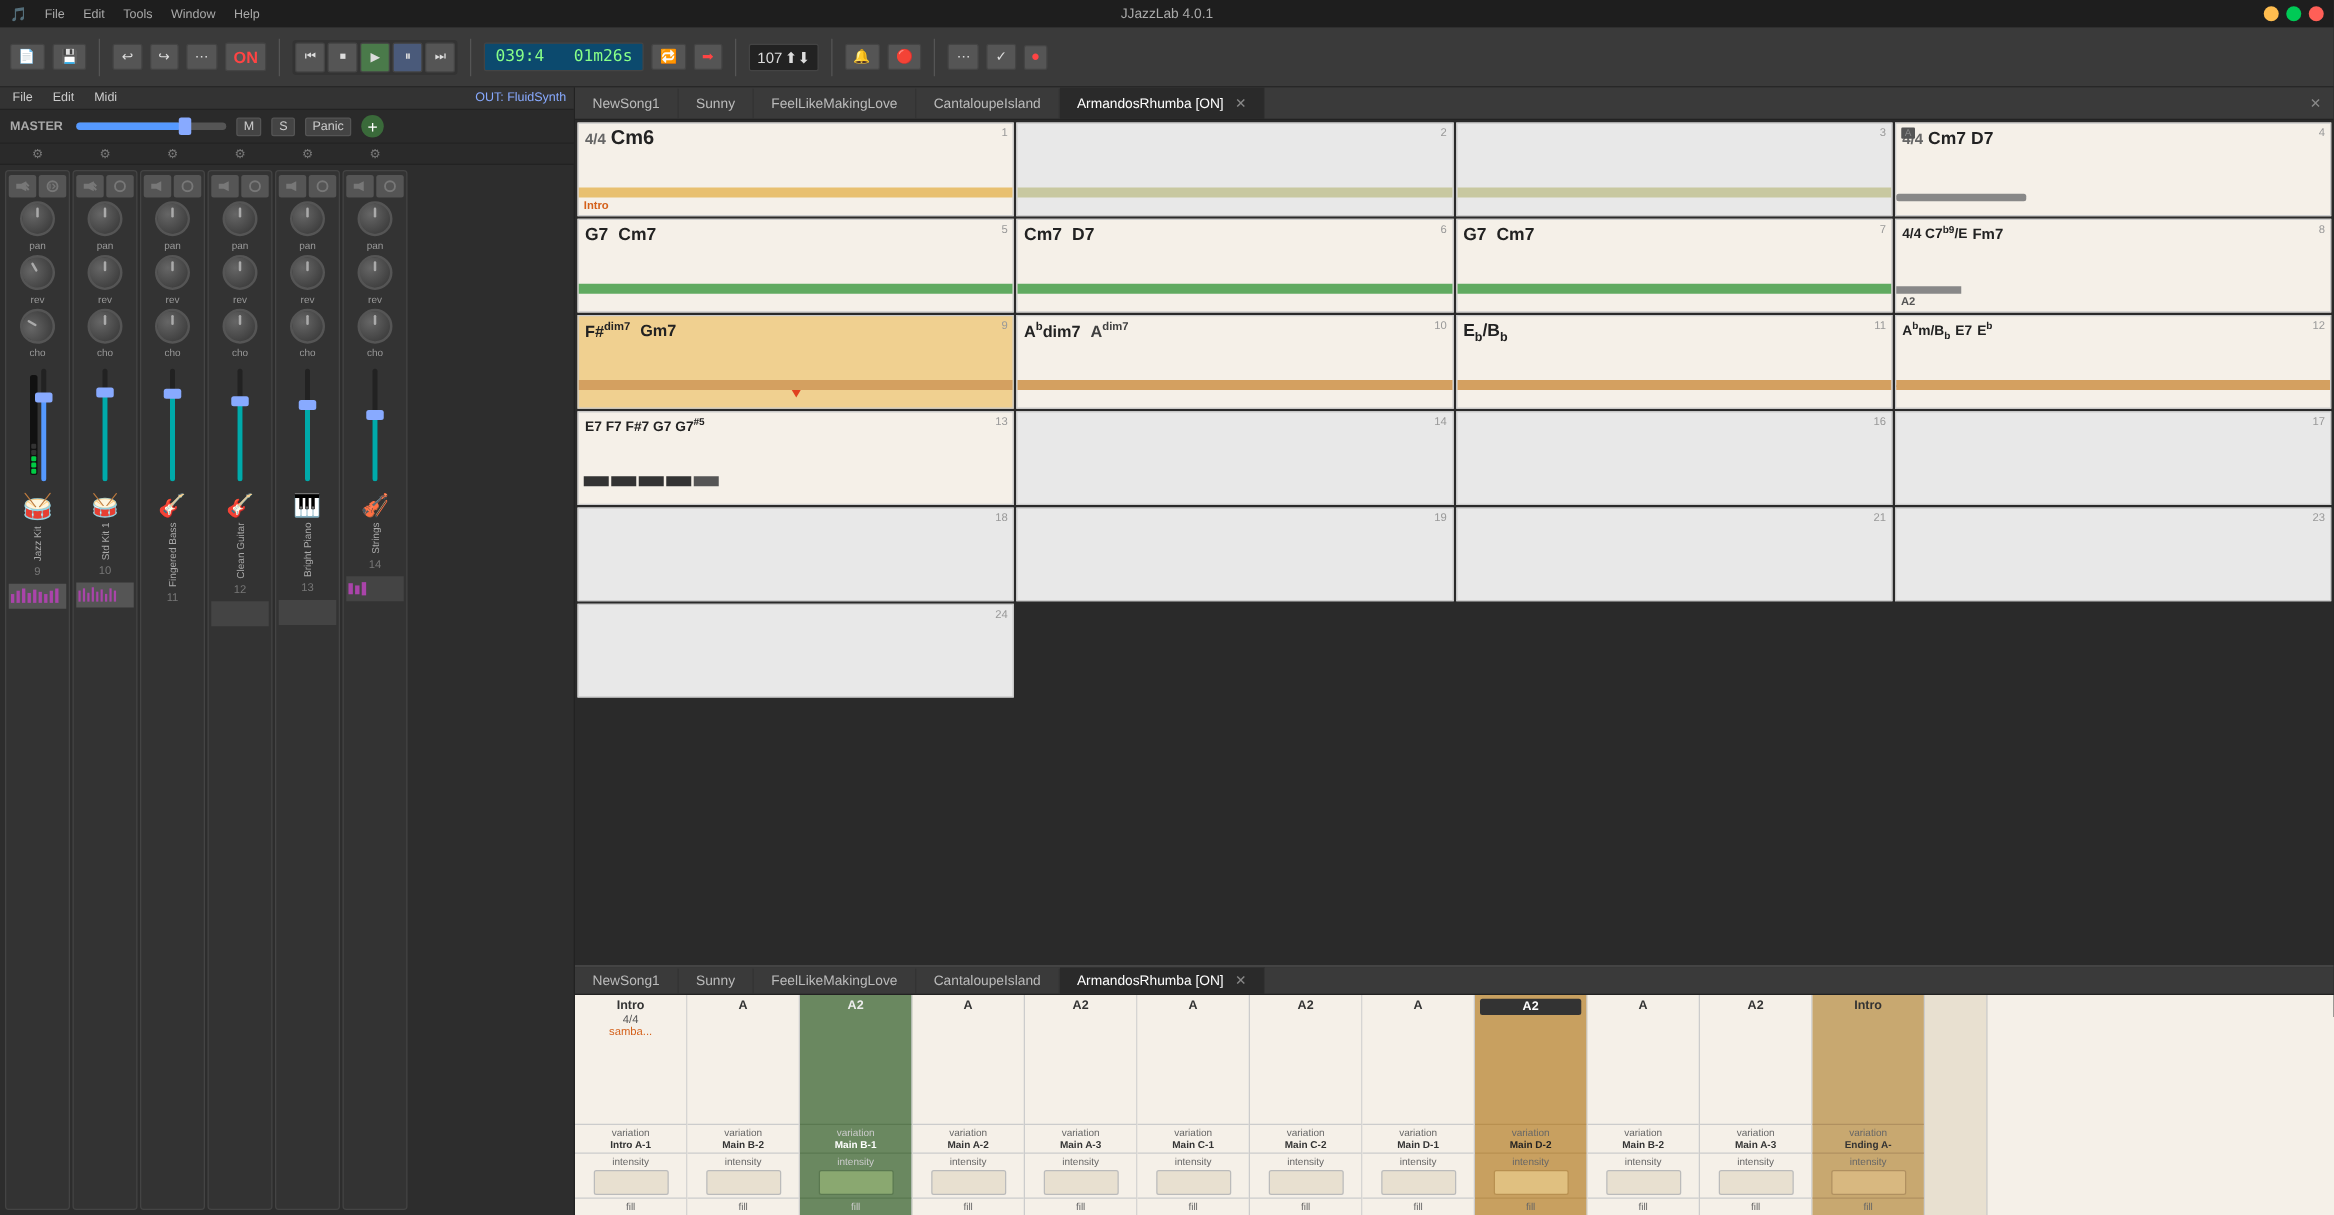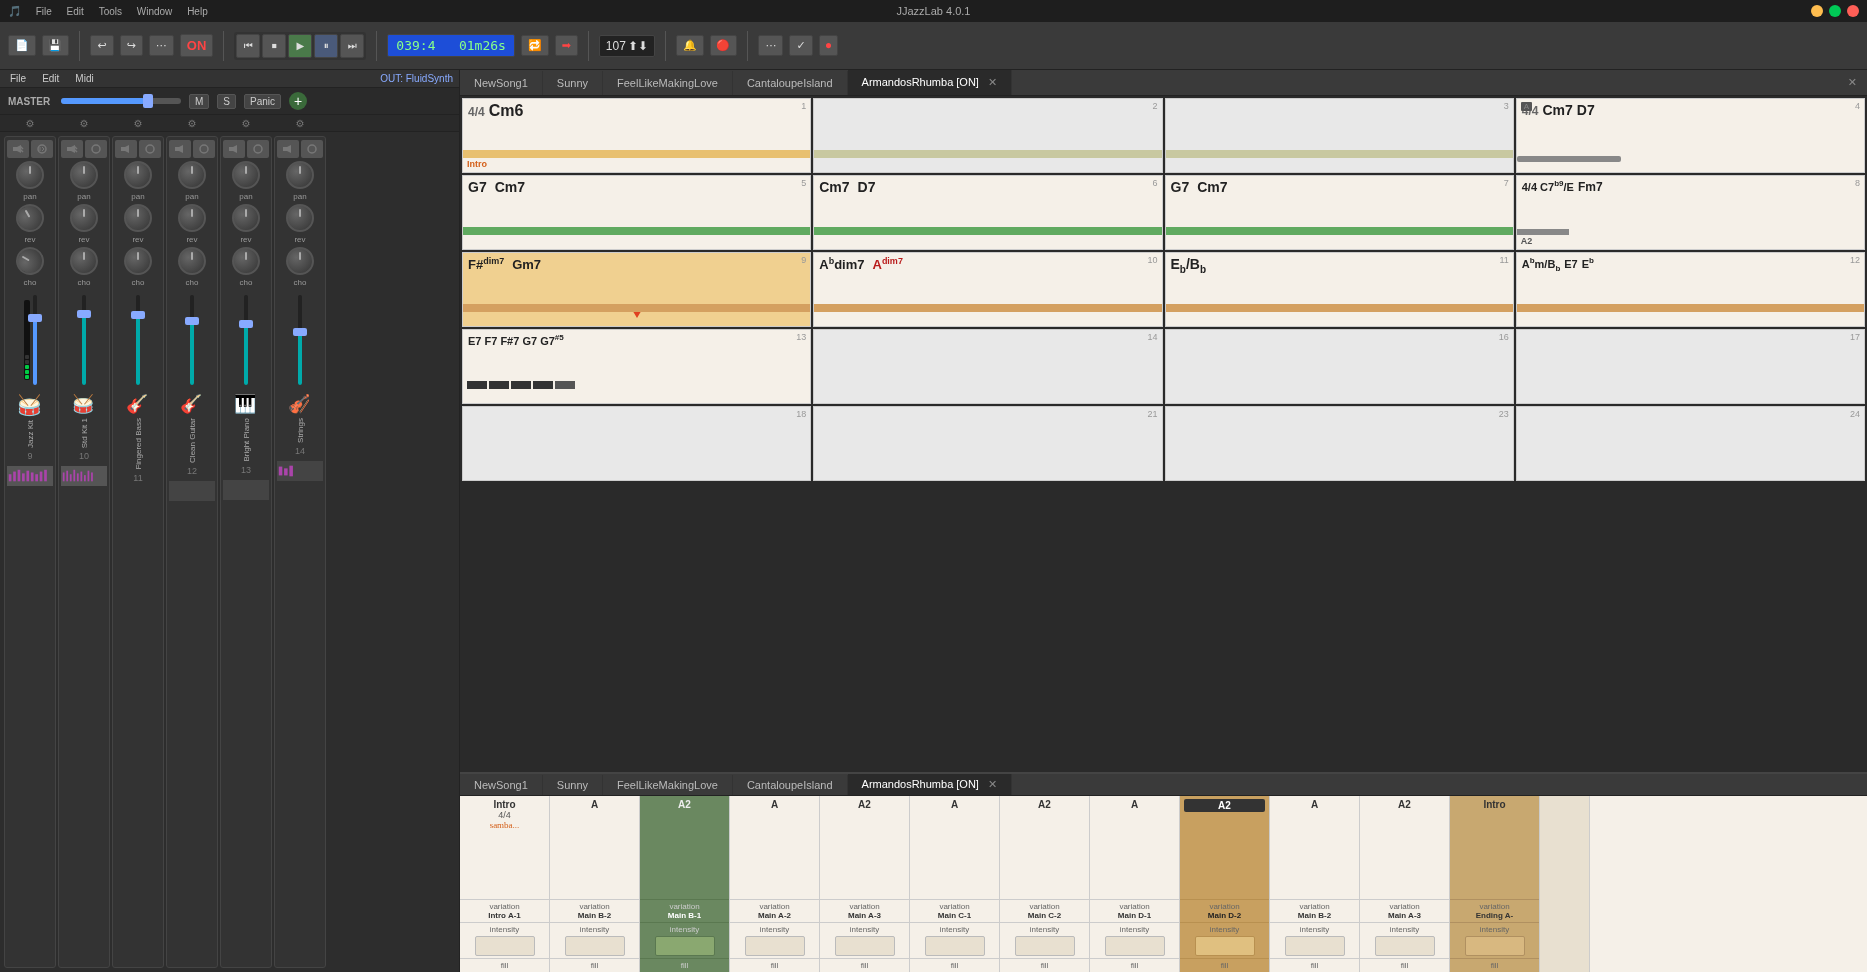--- a/index.html
+++ b/index.html
@@ -80,21 +80,21 @@
       cursor: pointer;
       display: flex;
       align-items: center;
       justify-content: center;
       font-size: 10px;
       border-radius: 2px;
     }
     .transport-btn.play { background: #4a7a4a; }
     .transport-btn.pause-active { background: #4a5a7a; }
     .time-display {
-      background: #1d4ed8;
+      background: #0c4a6e;
       color: #88ff88;
       padding: 3px 8px;
       font-family: monospace;
       font-size: 13px;
       border: 1px solid #444;
       border-radius: 2px;
     }
     .tempo-display {
       background: #222;
       color: #ddd;
@@ -480,21 +480,20 @@
     }
     .bottom-cell .bc-sub {
       font-size: 9px;
       color: #555;
       text-align: center;
     }
     .bottom-cell .bc-samba {
       font-size: 9px;
       color: #d4601a;
       text-align: center;
-      font-family: Liberation Serif, serif;
     }
     .bottom-cell .variation-row {
       display: flex;
       flex-direction: column;
       padding: 2px 4px;
       border-top: 1px solid #ccc;
     }
     .bottom-cell .var-label {
       font-size: 8px;
       color: #666;
@@ -987,21 +986,21 @@
           <div style="position:absolute; bottom:8px; left:50%; transform:translateX(-50%);">
             <div style="width:0;height:0;border-left:6px solid transparent;border-right:6px solid transparent;border-top:10px solid #e04020;"></div>
           </div>
           <div style="position:absolute; bottom:14px; left:0; right:0; height:8px; background:#d4a060;"></div>
         </div>
 
         <div class="bar-cell">
           <span class="bar-num">10</span>
           <div style="display:flex; align-items:baseline; gap:8px;">
             <span style="font-size:13px; font-weight:bold; color:#222;">A<sup style="font-size:9px;">b</sup>dim7</span>
-            <span style="font-size:13px; font-weight:bold; color:#b91c1c;">A<sup style="font-size:9px;">dim7</sup></span>
+            <span style="font-size:13px; font-weight:bold; color:#404040;">A<sup style="font-size:9px;">dim7</sup></span>
           </div>
           <div style="position:absolute; bottom:14px; left:0; right:0; height:8px; background:#d4a060;"></div>
         </div>
 
         <div class="bar-cell">
           <span class="bar-num">11</span>
           <div>
             <span style="font-size:14px; font-weight:bold; color:#222;">E<sub style="font-size:10px;">b</sub>/B<sub style="font-size:10px;">b</sub></span>
           </div>
           <div style="position:absolute; bottom:14px; left:0; right:0; height:8px; background:#d4a060;"></div>
@@ -1039,20 +1038,23 @@
 
         <div class="bar-cell empty">
           <span class="bar-num">16</span>
         </div>
 
         <div class="bar-cell empty">
             <span class="bar-num">17</span>
           </div>
         <div class="bar-cell empty">
             <span class="bar-num">18</span>
+          </div>
+        <div class="bar-cell empty">
+            <span class="bar-num">19</span>
           </div>
 
         <div class="bar-cell empty">
             <span class="bar-num">21</span>
           </div>
         <div class="bar-cell empty">
             <span class="bar-num">23</span>
           </div>
         <div class="bar-cell empty">
             <span class="bar-num">24</span>

